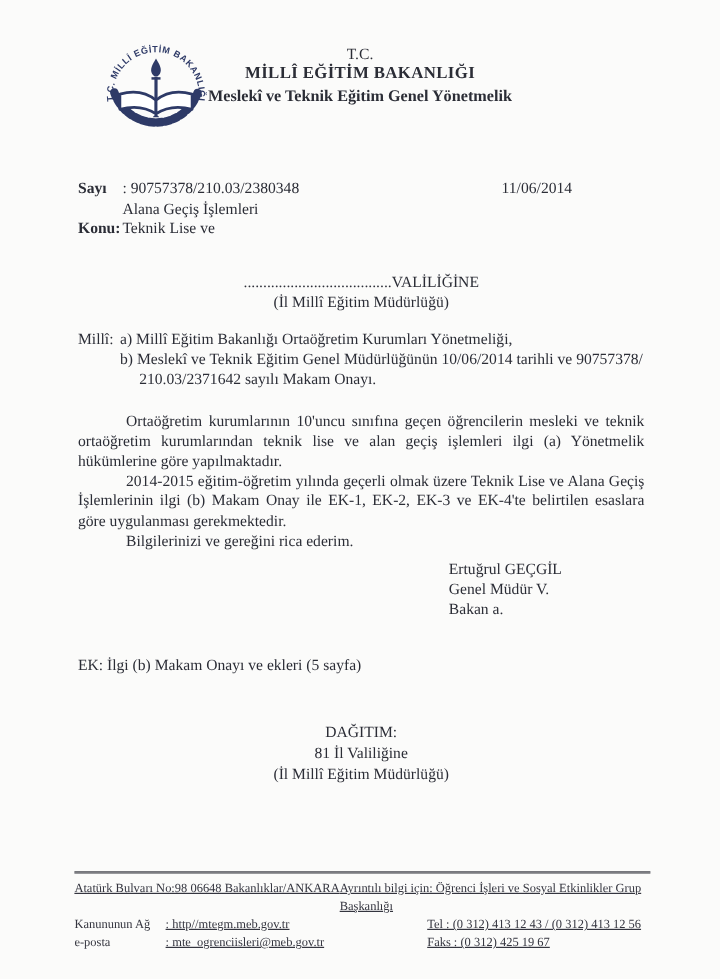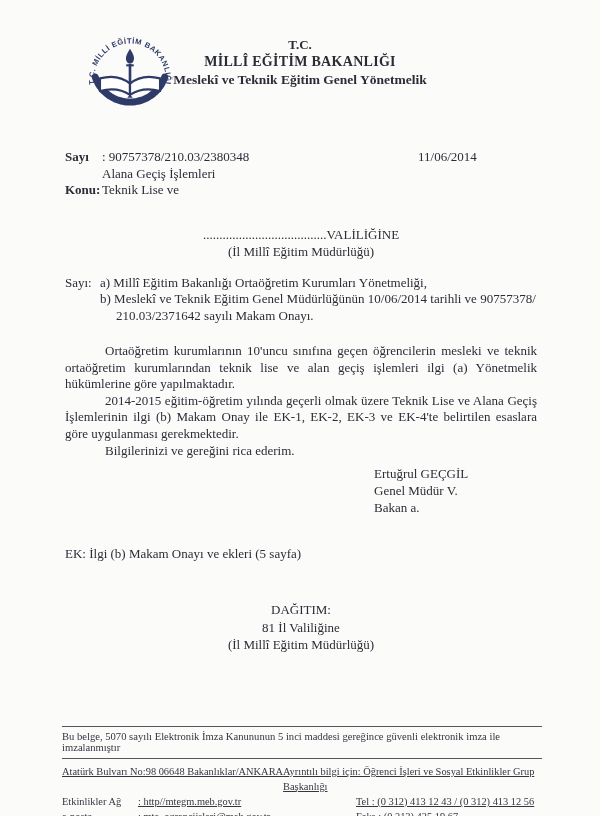--- a/index.html
+++ b/index.html
@@ -8,21 +8,21 @@
     background: #fbfbfa;
     font-family: "Liberation Serif", "DejaVu Serif", serif;
     color: #2b2d36;
     -webkit-font-smoothing: antialiased;
   }
   .page { position: relative; width: 600px; height: 816px; overflow: hidden; }
 
   
   .letterhead { position: relative; padding-top: 36px; text-align: center; }
   .logo { position: absolute; left: 82px; top: 30px; width: 96px; height: 94px; }
-  .lh-line1 { font-weight: bold; font-size: 13px; line-height: 17px; }
+  .lh-line1 { font-weight: normal; font-size: 13px; line-height: 17px; }
   .lh-line2 { font-weight: bold; font-size: 14px; line-height: 18px; letter-spacing: 0.3px; }
   .lh-line3 { font-weight: bold; font-size: 13.5px; line-height: 18px; }
 
   .content { padding: 0 63px 0 65px; }
 
   
   .meta { position: relative; margin-top: 60px; font-size: 13px; line-height: 16.5px; }
   .meta-row { white-space: nowrap; }
   .meta-label { display: inline-block; width: 37px; font-weight: bold; }
   .date { position: absolute; left: 353px; top: 0; font-size: 13px; }
@@ -108,21 +108,21 @@
       </div>
       <div class="date">11/06/2014</div>
     </div>
 
     <div class="recipient">
       <div>......................................VALİLİĞİNE</div>
       <div>(İl Millî Eğitim Müdürlüğü)</div>
     </div>
 
     <div class="references">
-      <div class="ref-label">Sayı:</div>
+      <div class="ref-label">Millî:</div>
       <div>
         <div>a) Millî Eğitim Bakanlığı Ortaöğretim Kurumları Yönetmeliği,</div>
         <div>b) Meslekî ve Teknik Eğitim Genel Müdürlüğünün 10/06/2014 tarihli ve 90757378/</div>
         <div class="ref-line-cont">210.03/2371642 sayılı Makam Onayı.</div>
       </div>
     </div>
 
     <div class="letter-body">
       <p>Ortaöğretim kurumlarının 10'uncu sınıfına geçen öğrencilerin mesleki ve teknik ortaöğretim kurumlarından teknik lise ve alan geçiş işlemleri ilgi (a) Yönetmelik hükümlerine göre yapılmaktadır.</p>
       <p>2014-2015 eğitim-öğretim yılında geçerli olmak üzere Teknik Lise ve Alana Geçiş İşlemlerinin ilgi (b) Makam Onay ile EK-1, EK-2, EK-3 ve EK-4'te belirtilen esaslara göre uygulanması gerekmektedir.</p>
@@ -139,29 +139,28 @@
 
     <div class="distribution">
       <div>DAĞITIM:</div>
       <div>81 İl Valiliğine</div>
       <div>(İl Millî Eğitim Müdürlüğü)</div>
     </div>
   </div>
 
   <div class="footer">
     <hr class="rule">
-    <div class="notice">Bu belge, 5070 sayılı Elektronik İmza Kanununun 5 inci maddesi gereğince güvenli elektronik imza ile imzalanmıştır</div>
     <hr class="rule">
     <div class="f-rows">
       <div class="f-row">
         <span class="f-left">Atatürk Bulvarı No:98 06648 Bakanlıklar/ANKARA</span>
         <span>Ayrıntılı bilgi için: Öğrenci İşleri ve Sosyal Etkinlikler Grup Başkanlığı</span>
       </div>
       <div class="f-row">
-        <span class="f-left"><span class="f-lab">Etkinlikler Ağ</span><span>: http//mtegm.meb.gov.tr</span></span>
+        <span class="f-left"><span class="f-lab">Kanununun Ağ</span><span>: http//mtegm.meb.gov.tr</span></span>
         <span class="f-right">Tel    : (0 312) 413 12 43 / (0 312) 413 12 56</span>
       </div>
       <div class="f-row">
         <span class="f-left"><span class="f-lab">e-posta</span><span>: mte_ogrenciisleri@meb.gov.tr</span></span>
         <span class="f-right">Faks : (0 312) 425 19 67</span>
       </div>
     </div>
   </div>
 
 </div>

